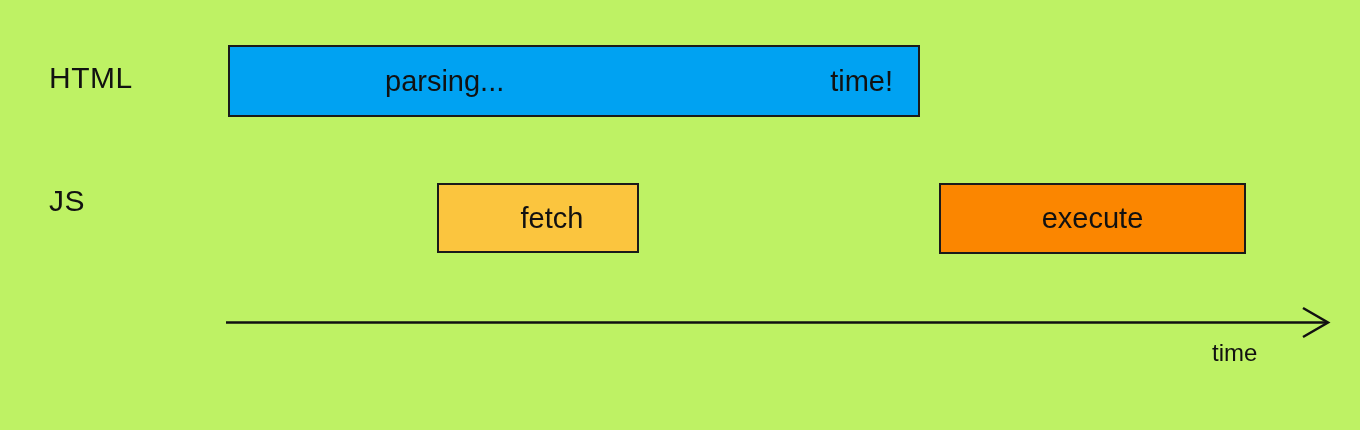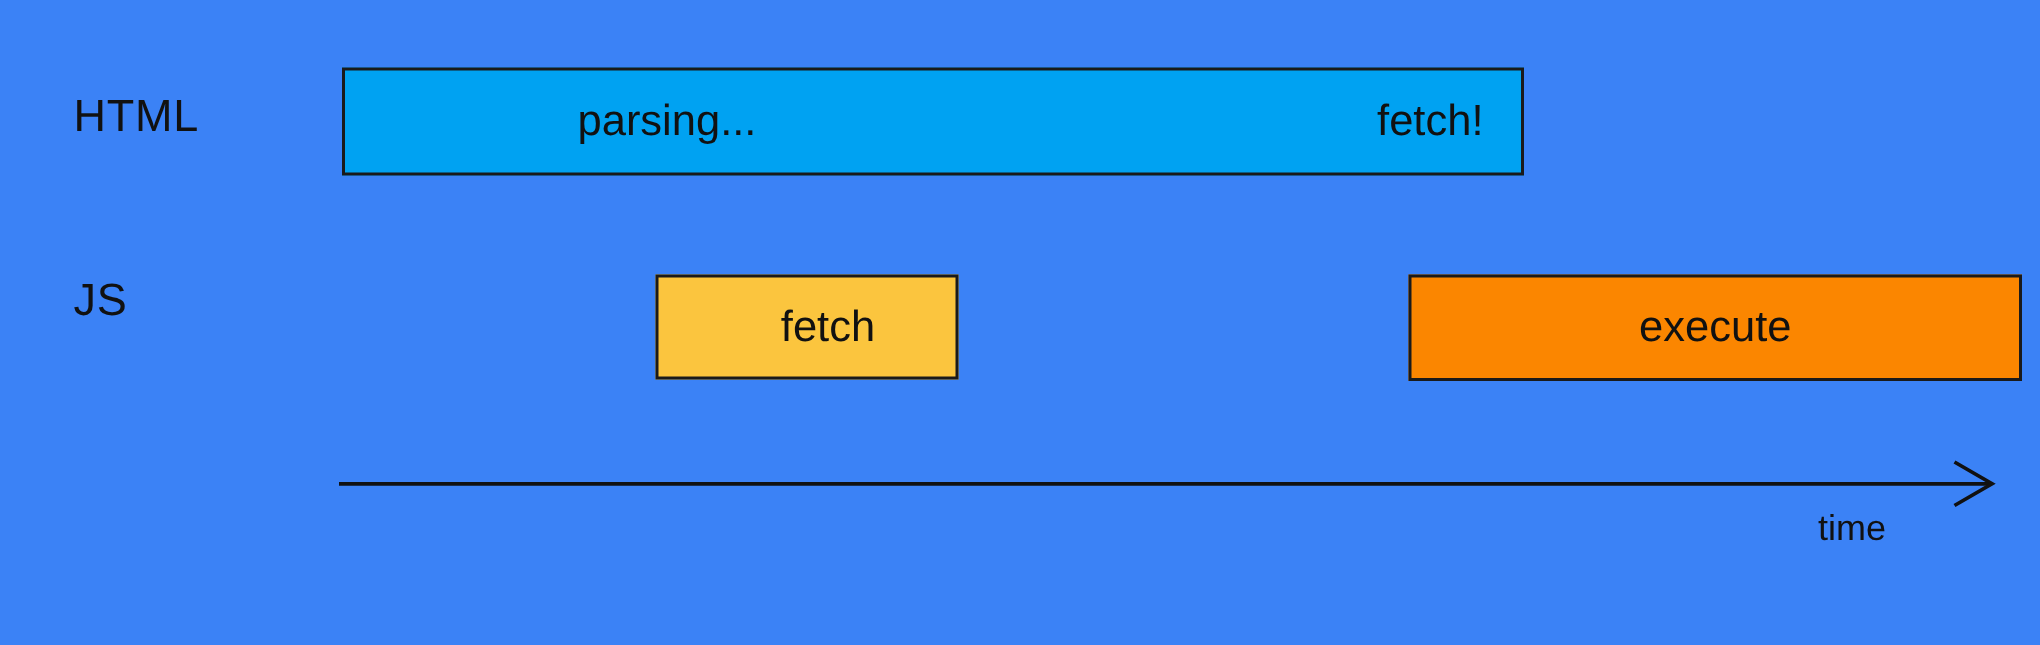--- a/index.html
+++ b/index.html
@@ -4,21 +4,21 @@
 <style>
   html, body {
     margin: 0;
     padding: 0;
     background: #ffffff;
   }
   .canvas {
     position: relative;
     width: 1360px;
     height: 430px;
-    background: #3b82f6;
+    background: #bef264;
     font-family: "Liberation Sans", "DejaVu Sans", sans-serif;
     color: #111111;
     overflow: hidden;
   }
   .row-label {
     position: absolute;
     font-size: 30px;
     line-height: 1;
     color: #111111;
     letter-spacing: 0.5px;
@@ -31,38 +31,38 @@
     box-sizing: border-box;
     border: 2px solid #1a1a1a;
     display: flex;
     align-items: center;
     justify-content: center;
     font-size: 29px;
     color: #111111;
   }
   .bar.parsing {
     left: 228px; top: 45px;
-    width: 788px; height: 72px;
+    width: 692px; height: 72px;
     justify-content: flex-start;
   }
   .bar.parsing .left-text {
     position: absolute;
     left: 155px;
   }
   .bar.parsing .right-text {
     position: absolute;
     right: 25px;
   }
   .bar.fetch {
     left: 437px; top: 183px;
     width: 202px; height: 70px; padding-left: 28px;
   }
   .bar.execute {
     left: 939px; top: 183px;
-    width: 409px; height: 71px;
+    width: 307px; height: 71px;
   }
 
   .time-axis {
     position: absolute;
     left: 220px; top: 300px;
     width: 1125px; height: 48px;
   }
   .time-label {
     position: absolute;
     left: 1212px; top: 341px;
@@ -73,21 +73,21 @@
 </style>
 </head>
 <body>
 
 <div class="canvas">
 
   <div class="row-label html">HTML</div>
 
   <div class="bar parsing" style="background-color: rgb(0, 162, 242);">
     <span class="left-text">parsing...</span>
-    <span class="right-text">fetch!</span>
+    <span class="right-text">time!</span>
   </div>
 
   <div class="row-label js">JS</div>
 
   <div class="bar fetch" style="background-color: rgb(251, 197, 62);">
     <span>fetch</span>
   </div>
 
   <div class="bar execute" style="background-color: rgb(251, 134, 0);">
     <span>execute</span>

